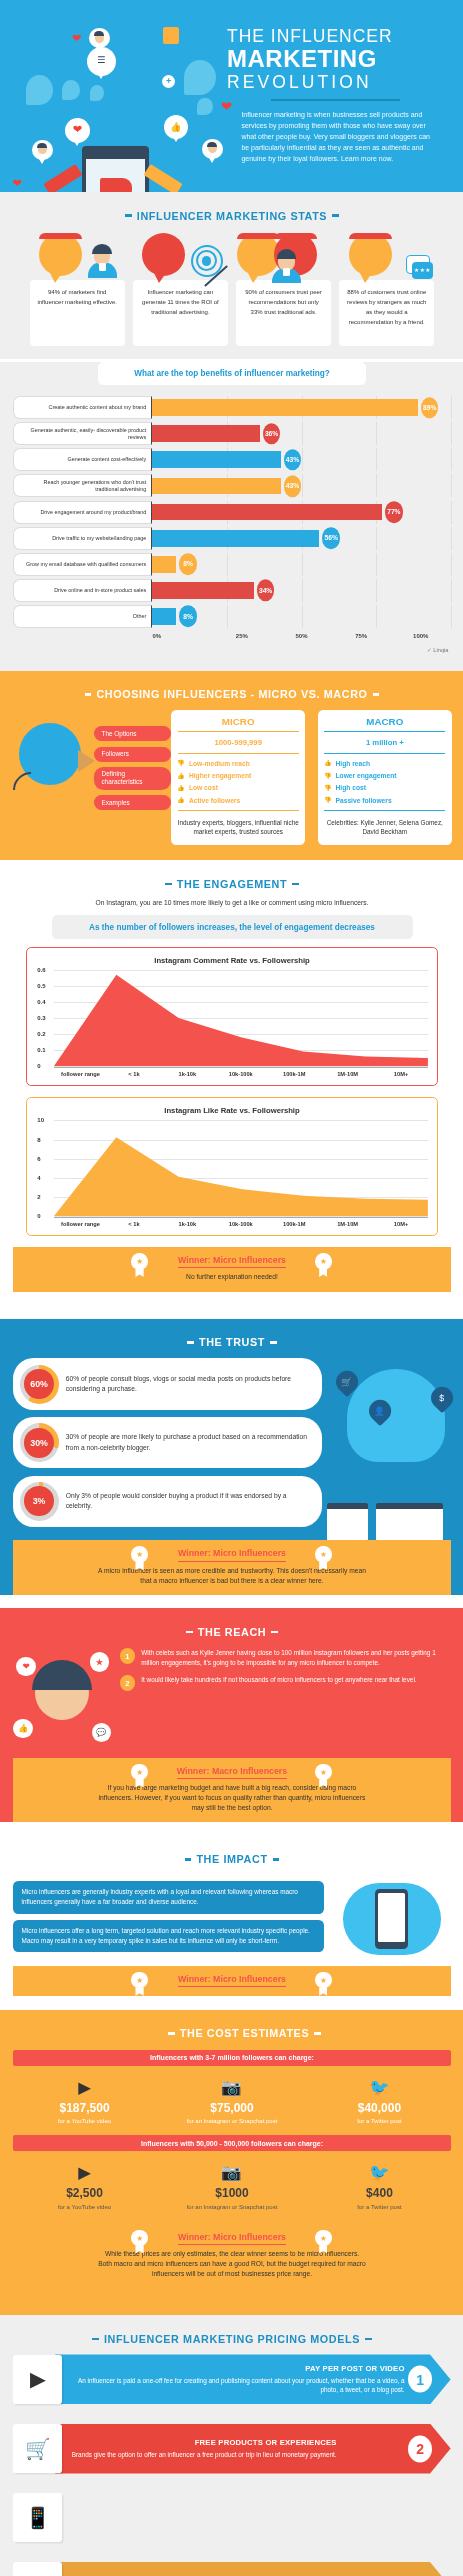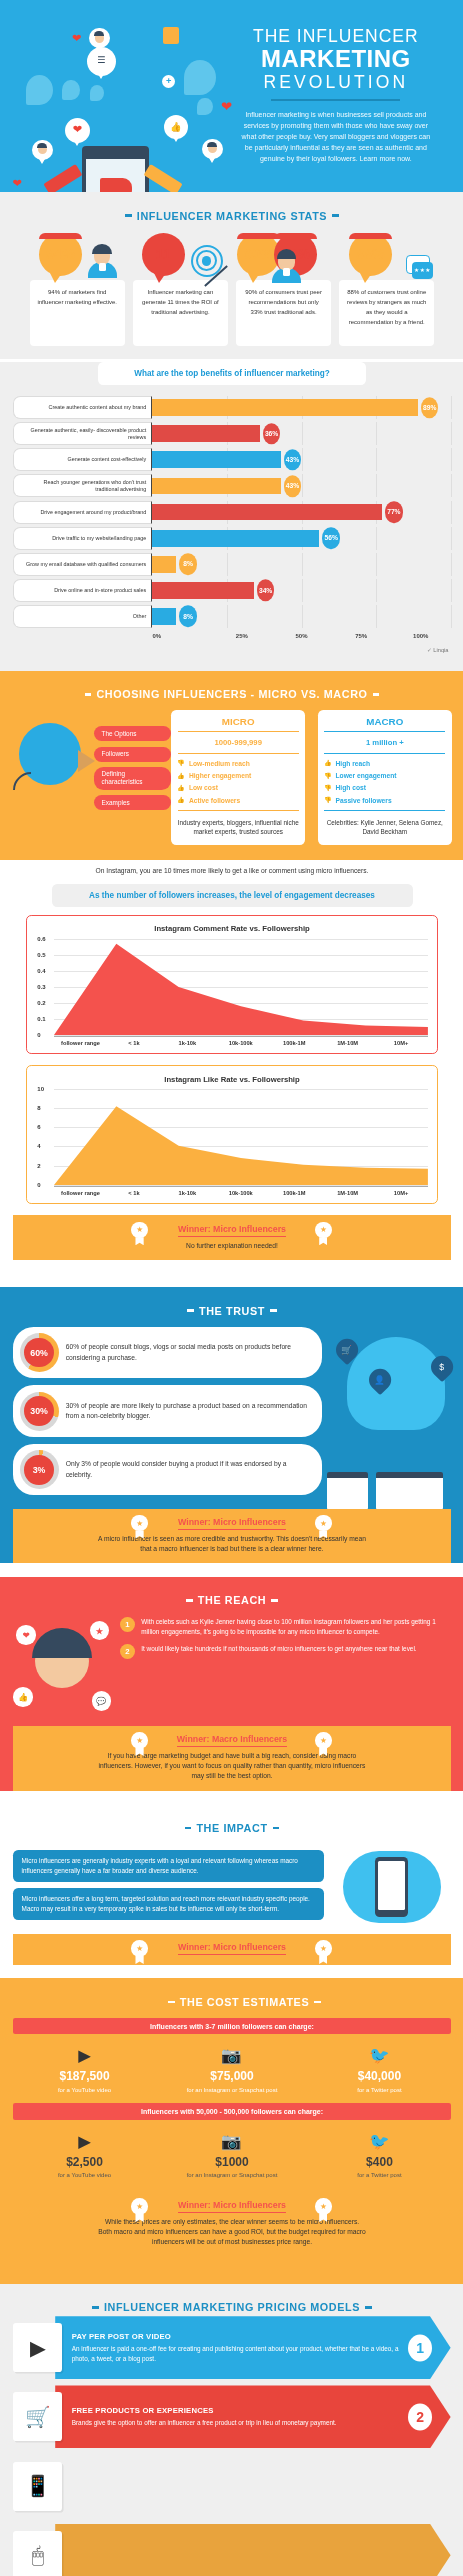--- a/index.html
+++ b/index.html
@@ -7,21 +7,21 @@
     width:464px; margin:0 auto; background:#ffffff;
     font-family:"Liberation Sans", sans-serif; color:#333;
     -webkit-font-smoothing:antialiased;
   }
   .page { width:464px; position:relative; overflow:hidden; }
 
   
   .hero { background:#29abe2; padding:17.5px 0 19.6px; position:relative; overflow:hidden; }
   .hero-inner { display:flex; align-items:center; }
   .hero-art { width:227px; height:155px; position:relative; flex:none; }
-  .hero-copy { width:227px; padding-right:9.3px; text-align:center; }
+  .hero-copy { width:227px; padding-right:9.3px; text-align:left; }
   .hero-t1 { font-size:17.5px; letter-spacing:1px; color:#fff; font-weight:300; line-height:1.15; }
   .hero-t2 { font-size:24px; letter-spacing:0.5px; color:#fff; font-weight:bold; line-height:1.1; }
   .hero-t3 { font-size:17.5px; letter-spacing:3.1px; color:#fff; font-weight:300; line-height:1.2; }
   .hero-rule { width:129px; height:2.1px; background:#1b89b8; margin:6.2px auto 7.2px; }
   .hero-p { font-size:7px; line-height:1.6; color:#f2fbff; padding:0 14.4px; }
 
   
   .b { position:absolute; }
   .bubble { background:#fff; border-radius:50%; display:flex; align-items:center; justify-content:center; }
   .bubble:after { content:""; position:absolute; bottom:-3.6px; left:50%; margin-left:-3.1px;
@@ -200,23 +200,23 @@
   .cost-sub { font-size:6px; color:#fff; line-height:1.45; padding-top:2.1px; }
   .cost-sub.dark { color:#555; }
 
   
   .pricing { background:#efefef; padding:2.1px 0 13.4px; }
   .pricing-title { color:#1c8fc4; } .pricing-title .dash { background:#1c8fc4; }
   .pm { display:flex; align-items:stretch; margin:0 13.4px 8.2px; position:relative; height:61px; }
   .pm-ico { width:49px; height:49px; flex:none; background:#fff; border-radius:3.1px; align-self:center;
     display:flex; align-items:center; justify-content:center; font-size:20.6px; z-index:3; margin-right:-7.2px;
     box-shadow:1.5px 1.5px 0 rgba(0,0,0,.07); }
-  .pm-bar { flex:1; align-self:center; height:63px; display:flex; align-items:center;
+  .pm-bar { flex:1; align-self:center; height:50px; display:flex; align-items:center;
     padding:0 46px 0 16.5px; position:relative;
-    clip-path:polygon(0 0, calc(100% - 20.6px) 0, 100% 50%, calc(100% - 20.6px) 100%, 0 100%); }
+    clip-path:polygon(0 0, calc(100% - 20.6px) 0, 100% 50%, calc(100% - 20.6px) 100%, 0 100%);text-align:right; }
   .pm-txt h5 { color:#fff; font-size:7.7px; font-weight:bold; letter-spacing:0.2px; margin-bottom:2.6px; }
   .pm-txt p { color:#fff; font-size:6.4px; line-height:1.5; }
   .pm-num { position:absolute; right:18.5px; top:50%; transform:translateY(-50%);
     width:24px; height:27px; border-radius:50%; background:#fff;
     display:flex; align-items:center; justify-content:center; font-size:14px; font-weight:bold; }
 </style>
 </head>
 <body>
 
 <div class="page">
@@ -522,20 +522,23 @@
               </div>
             </div>
           <div class="hr" style="background:#29abe2;"></div>
           <div class="mm-ex">Celebrities: Kylie Jenner, Selena Gomez, David Beckham</div>
         </div>
       </div>
     </div>
   </section>
 
   <section class="engage">
+    <h2 class="sec-title eng-title">
+      <span class="dash"></span><span>THE ENGAGEMENT</span><span class="dash"></span>
+    </h2>
     <p class="eng-sub">On Instagram, you are 10 times more likely to get a like or comment using micro influencers.</p>
     <div class="eng-pill">As the number of followers increases, the level of engagement decreases</div>
     <div id="eng-charts">
         <div class="gcard red">
           <div class="gtitle">Instagram Comment Rate vs. Followership</div>
           <div class="plot">
             <div class="gl" style="top: 100%;"></div>
             <div class="ylab" style="top: 100%;">0</div>
             <div class="gl" style="top: 83.3333%;"></div>
             <div class="ylab" style="top: 83.3333%;">0.1</div>

